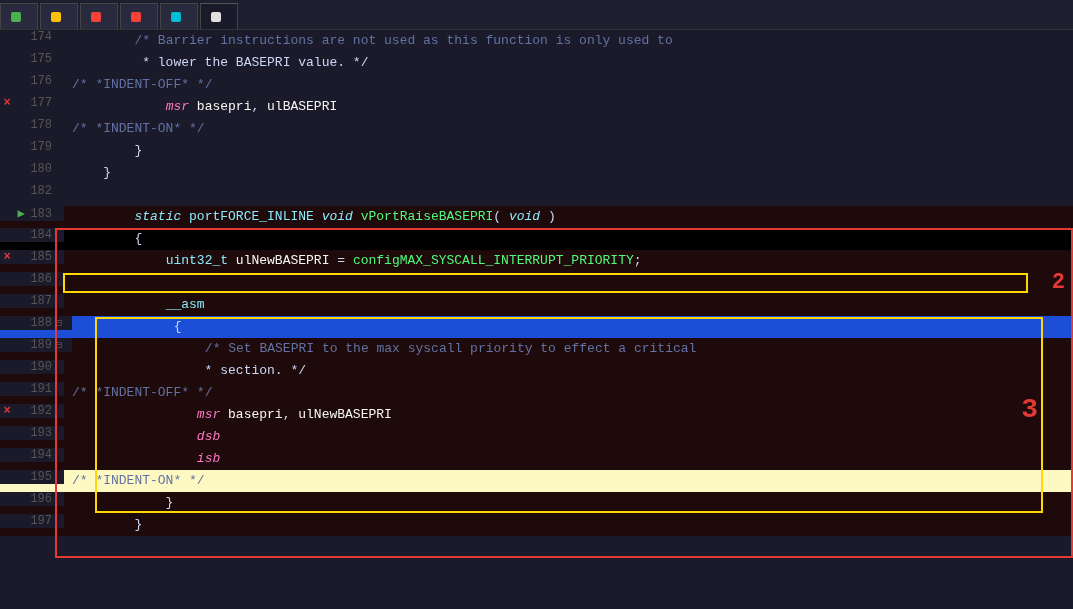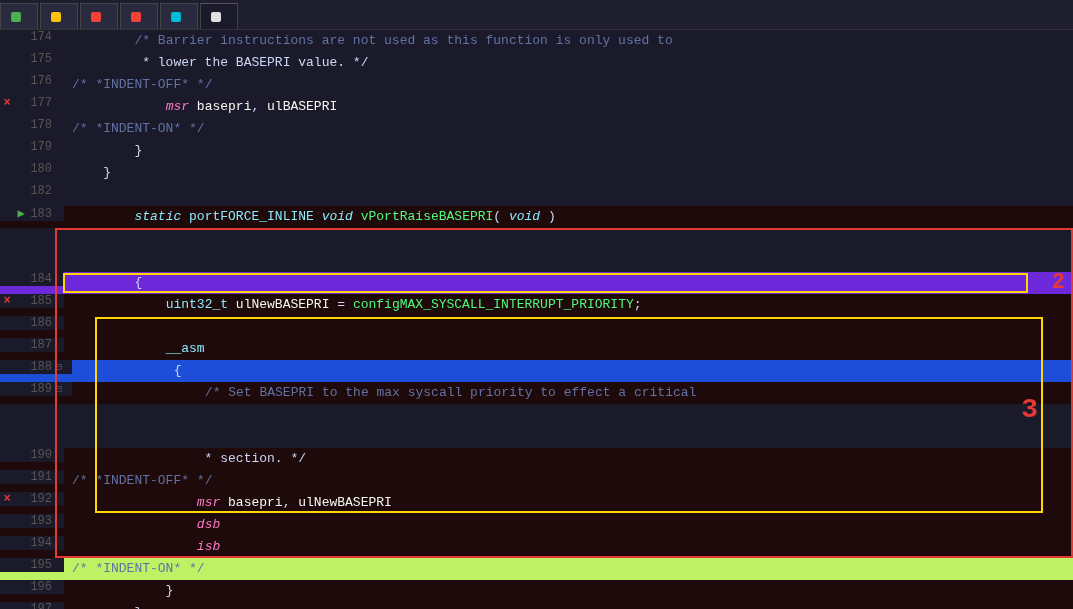--- a/index.html
+++ b/index.html
@@ -220,21 +220,21 @@
           <div class="line-content"></div>
         </div>
         <div class="line" style="background: rgb(30, 10, 10);">
           <div class="line-gutter">
             <span class="line-indicator"></span>
             <span class="line-arrow" style="color: rgb(76, 175, 80);">▶</span>
             <span class="line-num">183</span>
           </div>
           <div class="line-content">        <span class="kw">static</span> <span class="kw3">portFORCE_INLINE</span> <span class="kw">void</span> <span class="fn">vPortRaiseBASEPRI</span>( <span class="kw">void</span> )</div>
         </div>
-        <div class="line" style="background: #6d28d9; margin-top: 44px;">
+        <div class="line" style="background: #000000;">
           <div class="line-gutter">
             <span class="line-indicator"></span>
             <span class="line-arrow"></span>
             <span class="line-num">184</span>
           </div>
           <div class="line-content">        {</div>
         </div>
         <div class="line" style="background: rgb(30, 10, 10);">
           <div class="line-gutter">
             <span class="line-indicator" style="color: rgb(229, 57, 53);">×</span>
@@ -270,21 +270,21 @@
         </div>
         <div class="line" style="background: rgb(30, 10, 10);">
           <div class="line-gutter">
             <span class="line-indicator"></span>
             <span class="line-arrow"></span>
             <span class="line-num">189</span>
             <span style="color: rgb(85, 85, 85); font-size: 10px; margin-right: 2px;">⊟</span>
           </div>
           <div class="line-content">                <span class="comment">/* Set BASEPRI to the max syscall priority to effect a critical</span></div>
         </div>
-        <div class="line" style="background: rgb(30, 10, 10); margin-top: 44px;">
+        <div class="line" style="background: rgb(30, 10, 10);">
           <div class="line-gutter">
             <span class="line-indicator"></span>
             <span class="line-arrow"></span>
             <span class="line-num">190</span>
           </div>
           <div class="line-content">                 * section. */</div>
         </div>
         <div class="line" style="background: rgb(30, 10, 10);">
           <div class="line-gutter">
             <span class="line-indicator"></span>
@@ -310,21 +310,21 @@
           <div class="line-content">                <span class="kw2">dsb</span></div>
         </div>
         <div class="line" style="background: rgb(30, 10, 10);">
           <div class="line-gutter">
             <span class="line-indicator"></span>
             <span class="line-arrow"></span>
             <span class="line-num">194</span>
           </div>
           <div class="line-content">                <span class="kw2">isb</span></div>
         </div>
-        <div class="line" style="background: #bef264;">
+        <div class="line" style="background: #fef9c3;">
           <div class="line-gutter">
             <span class="line-indicator"></span>
             <span class="line-arrow"></span>
             <span class="line-num">195</span>
           </div>
           <div class="line-content"><span class="comment">/* <span class="comment">*INDENT-ON*</span> */</span></div>
         </div>
         <div class="line" style="background: rgb(30, 10, 10);">
           <div class="line-gutter">
             <span class="line-indicator"></span>

